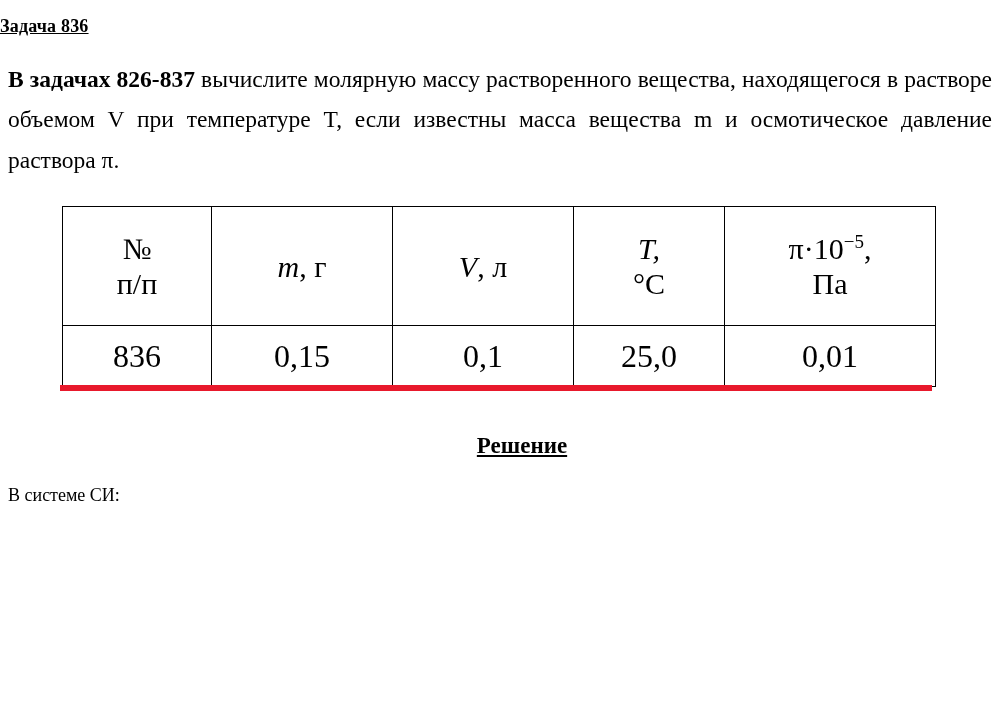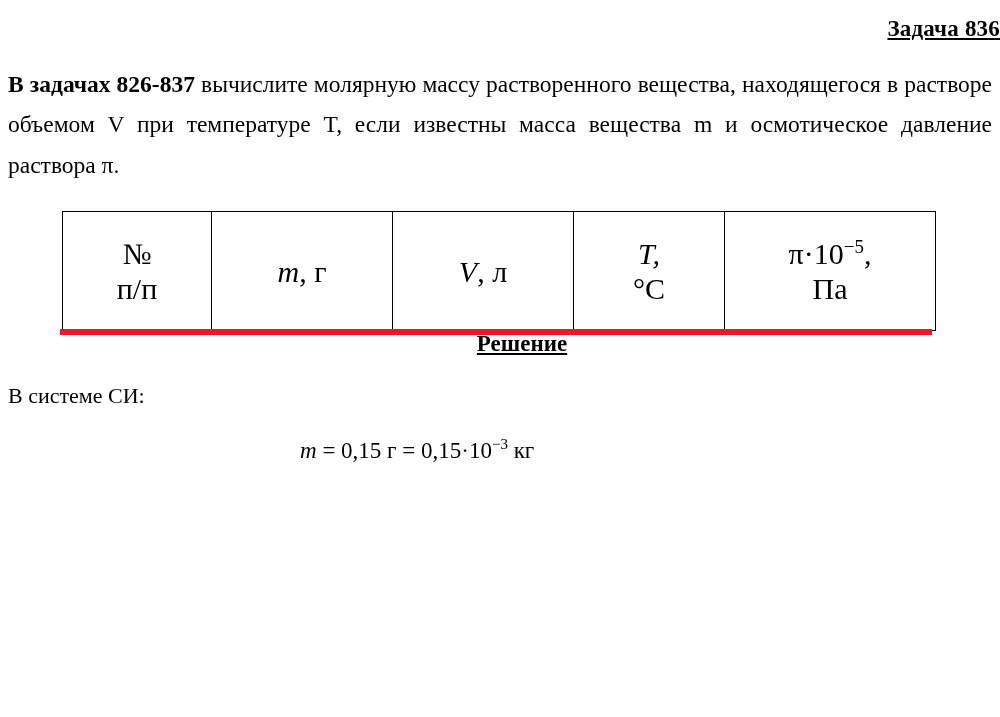--- a/index.html
+++ b/index.html
@@ -14,23 +14,23 @@
     font-family: "Liberation Serif", serif;
     color: #000000;
   }
   .page {
     position: relative;
     width: 1000px;
     height: 717px;
     box-sizing: border-box;
   }
   .title {
-    text-align: right;
+    text-align: left;
     font-weight: bold;
-    font-size: 23px;
+    font-size: 18px;
     text-decoration: underline;
     margin-top: 16px;
     letter-spacing: 0.2px;
   }
   .problem-text {
     margin: 22px 8px 0 8px;
     font-size: 23.5px;
     line-height: 1.72;
     text-align: justify;
     text-justify: inter-word;
@@ -80,25 +80,26 @@
     margin-top: -2px;
     width: 872px;
     height: 6px;
     background: #e8192c;
   }
   .solution-title {
     text-align: center;
     font-weight: bold;
     font-size: 23px;
     text-decoration: underline;
+    margin-top: 46px;
     padding-left: 44px;
   }
   .si-line {
     margin: 26px 0 0 8px;
-    font-size: 22px;
+    font-size: 18px;
   }
   .formulas {
     margin: 22px 0 0 300px;
     font-size: 23px;
     line-height: 1.75;
   }
   .formulas .row {
     white-space: nowrap;
   }
   .f-ital { font-style: italic; }
@@ -132,28 +133,32 @@
         </td>
         <td class="col4">
           <span class="hdr-two-line ital">T,</span>
           <span class="hdr-two-line">°С</span>
         </td>
         <td class="col5">
           <span class="hdr-two-line"><span>π·10</span><span class="sup-small">−5</span><span>,</span></span>
           <span class="hdr-two-line">Па</span>
         </td>
       </tr>
+      <tr class="body">
+        <td class="col1">836</td>
+        <td class="col2">0,15</td>
+        <td class="col3">0,1</td>
+        <td class="col4">25,0</td>
+        <td class="col5">0,01</td>
+      </tr>
     </tbody>
       </table>
     <div class="red-underline"></div>
   </div>
 
   <div class="solution-title">Решение</div>
 
   <div class="si-line">В системе СИ:</div>
 
   <div class="formulas">
-    <div class="row">
-      <span class="f-ital">m</span><span> = 0,15 г  = 0,15</span><span>·10</span><sup class="exp">−3</sup><span>  кг</span>
-    </div>
   </div>
 
 </div>
 
 </body></html>

